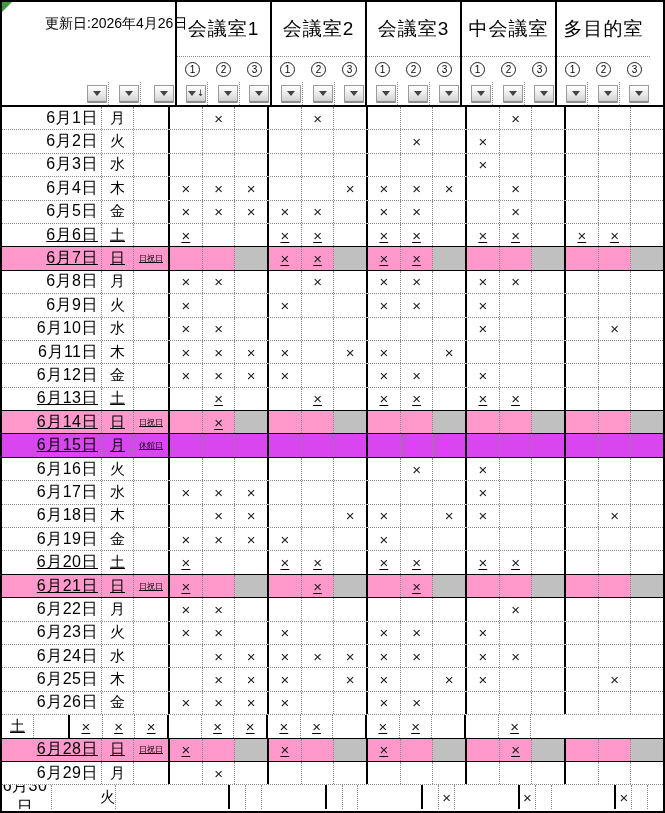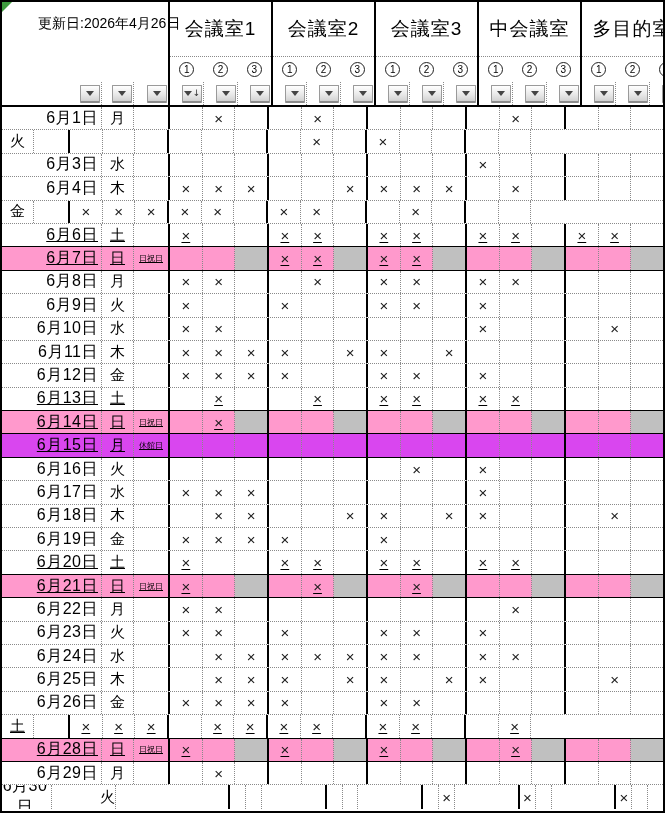--- a/index.html
+++ b/index.html
@@ -12,30 +12,30 @@
     font-family:"Liberation Sans","DejaVu Sans",sans-serif;
     color:#000;
     overflow:hidden;
   }
   .corner-flag{
     position:absolute;top:0;left:0;width:0;height:0;
     border-top:10px solid #3f9b3f;border-right:10px solid transparent;
     z-index:5;
   }
   
-  .header{display:flex;height:105px;border-bottom:2px solid #000;}
+  .header{display:flex;height:105px;border-bottom:2px solid #000;padding-left:7px;}
   .hleft{width:166px;display:flex;flex-direction:column;}
   .hleft-top{height:82px;position:relative;}
   .update-label{position:absolute;top:13px;left:36px;font-size:14px;letter-spacing:0;white-space:nowrap;}
   .filter-strip{height:23px;display:flex;align-items:center;}
   .fcell{height:100%;display:flex;align-items:center;justify-content:flex-end;padding-right:1px;border-right:1px dotted #8a8a8a;}
   .fcell:last-child{border-right:none;}
   .hleft .fcell.fd{width:100px;} .hleft .fcell.fw{width:32px;} .hleft .fcell.fn{width:34px;border-right:none;}
   .room-groups{display:flex;flex:1;}
-  .grp{width:103px;border-left:2px solid #000;display:flex;flex-direction:column;}
+  .grp{width:95px;border-left:2px solid #000;display:flex;flex-direction:column;}
   .grp-name{height:56px;display:flex;align-items:center;justify-content:center;
     font-size:19px;letter-spacing:1px;border-bottom:1px dotted #8a8a8a;white-space:nowrap;}
   .grp-circles{height:26px;display:flex;}
   .slot-cell{flex:1;display:flex;align-items:center;justify-content:center;}
   .circ{width:15px;height:15px;border:1px solid #222;border-radius:50%;
     display:inline-flex;align-items:center;justify-content:center;
     font-size:10px;line-height:1;}
   .grp .filter-strip .fcell{flex:1;}
   
   .fbtn{width:20px;height:18px;background:linear-gradient(#ffffff,#e9e9e9 55%,#d2d2d2);
@@ -276,20 +276,21 @@
           <div class="cell m slot2">×</div>
           <div class="cell m slot3"></div>
         </div>
         <div class="g">
           <div class="cell m slot1"></div>
           <div class="cell m slot2"></div>
           <div class="cell m slot3"></div>
         </div>
       </div>
       <div class="row normal">
+        <div class="cell c-date">6月2日</div>
         <div class="cell c-day">火</div>
         <div class="cell c-note"></div>
         <div class="g">
           <div class="cell m slot1"></div>
           <div class="cell m slot2"></div>
           <div class="cell m slot3"></div>
         </div>
         <div class="g">
           <div class="cell m slot1"></div>
           <div class="cell m slot2"></div>
@@ -365,20 +366,21 @@
           <div class="cell m slot2">×</div>
           <div class="cell m slot3"></div>
         </div>
         <div class="g">
           <div class="cell m slot1"></div>
           <div class="cell m slot2"></div>
           <div class="cell m slot3"></div>
         </div>
       </div>
       <div class="row normal">
+        <div class="cell c-date">6月5日</div>
         <div class="cell c-day">金</div>
         <div class="cell c-note"></div>
         <div class="g">
           <div class="cell m slot1">×</div>
           <div class="cell m slot2">×</div>
           <div class="cell m slot3">×</div>
         </div>
         <div class="g">
           <div class="cell m slot1">×</div>
           <div class="cell m slot2">×</div>

